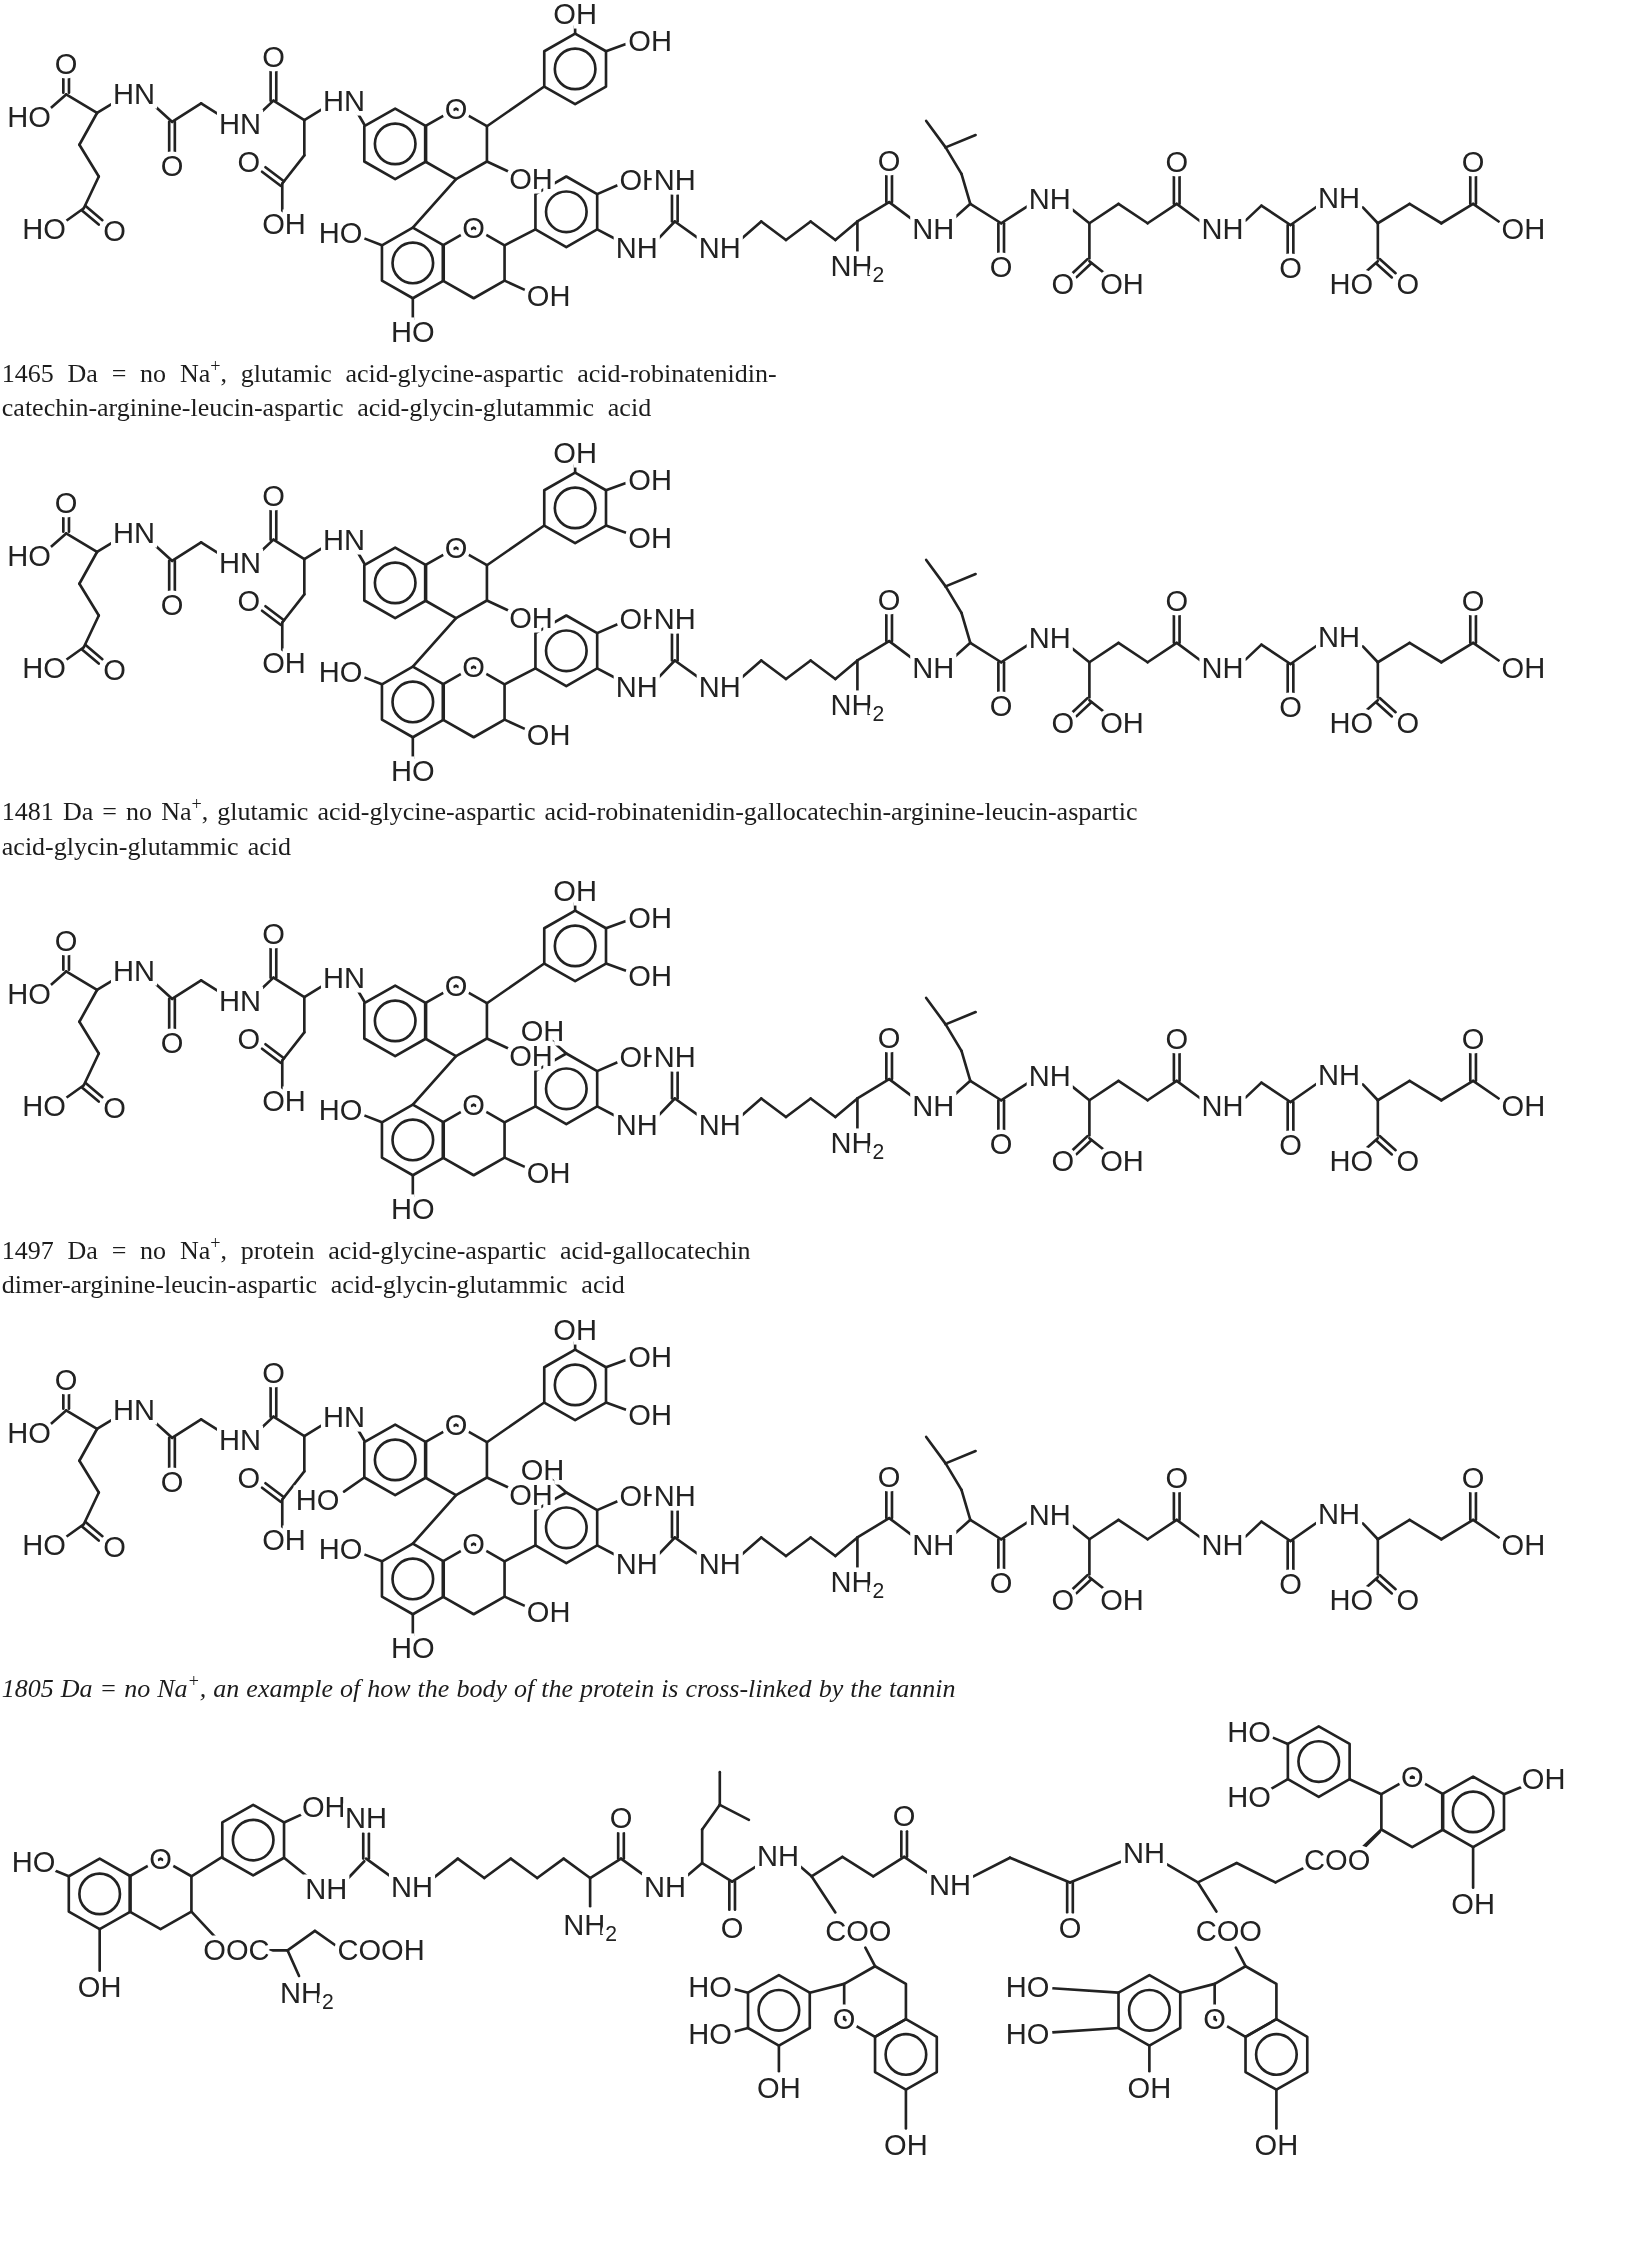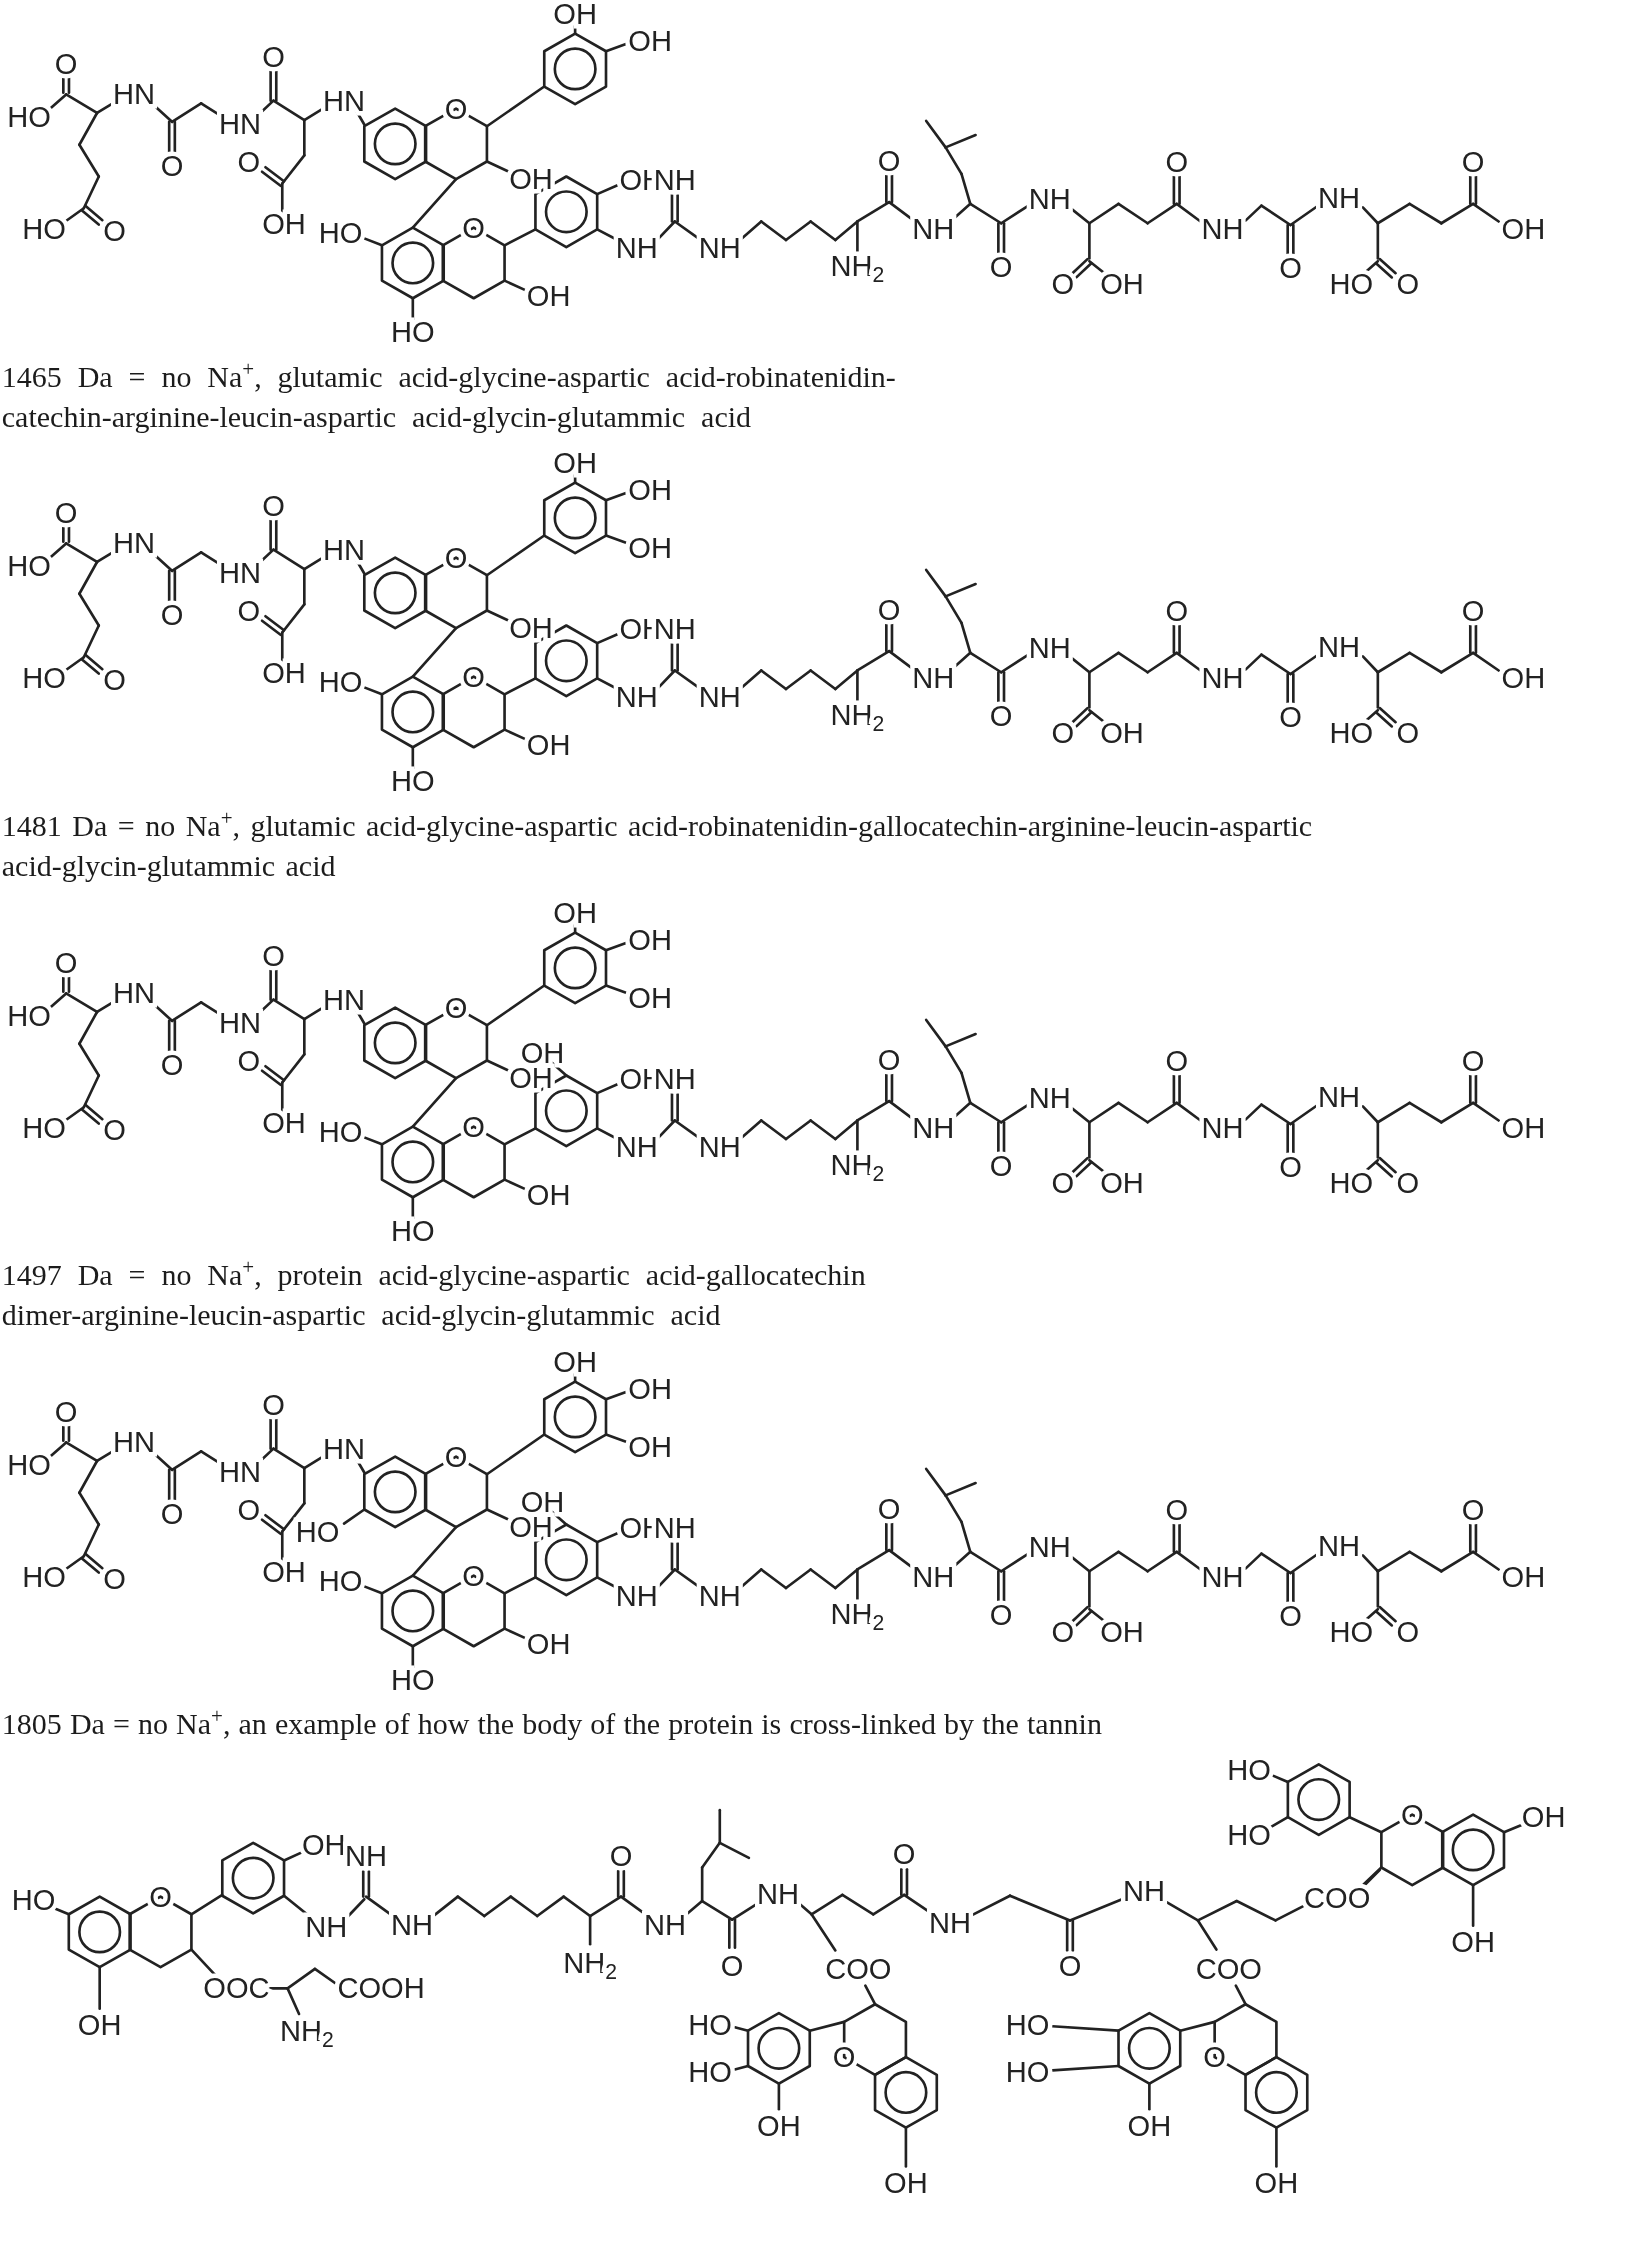--- a/index.html
+++ b/index.html
@@ -1,24 +1,24 @@
 <!DOCTYPE html>
 <html style="font-size:14px"><head>
 <meta charset="utf-8">
 <style>
   html,body{margin:0;padding:0;background:#ffffff;}
   body{width:1646px;font-family:"Liberation Serif",serif;color:#1c1c1c;}
   .figure{width:1646px;}
   svg.struct{display:block;}
-  .caption{font-size:30px;line-height:1.34;margin:3.5px 0 12.4px 1.8px;white-space:normal;}
+  .caption{font-size:26px;line-height:1.34;margin:3.5px 0 12.4px 1.8px;white-space:normal;}
   .caption .post{white-space:pre-line;}
   .caption sup{font-size:70%;vertical-align:super;line-height:0;}
   .cap-sp-wide{word-spacing:0.28em;}
   .cap-sp-med{word-spacing:0.10em;}
-  .cap-sp-none{word-spacing:0.02em;}
+  .cap-sp-none{word-spacing:0.02em;font-style:italic;}
 </style>
 </head>
 <body>
 
 <div class="figure">
 
   <svg id="svg-s1" class="struct" width="1646" height="353" viewBox="0 0 1866 400">
       <polygon points="448,123 483,143 483,183 448,203 413,183 413,143" fill="none" stroke="#222222" stroke-width="3" stroke-linejoin="round"></polygon>
       <circle cx="448" cy="163" r="23" fill="none" stroke="#222222" stroke-width="3"></circle>
       <polygon points="652,38 687,58 687,98 652,118 617,98 617,58" fill="none" stroke="#222222" stroke-width="3" stroke-linejoin="round"></polygon>

